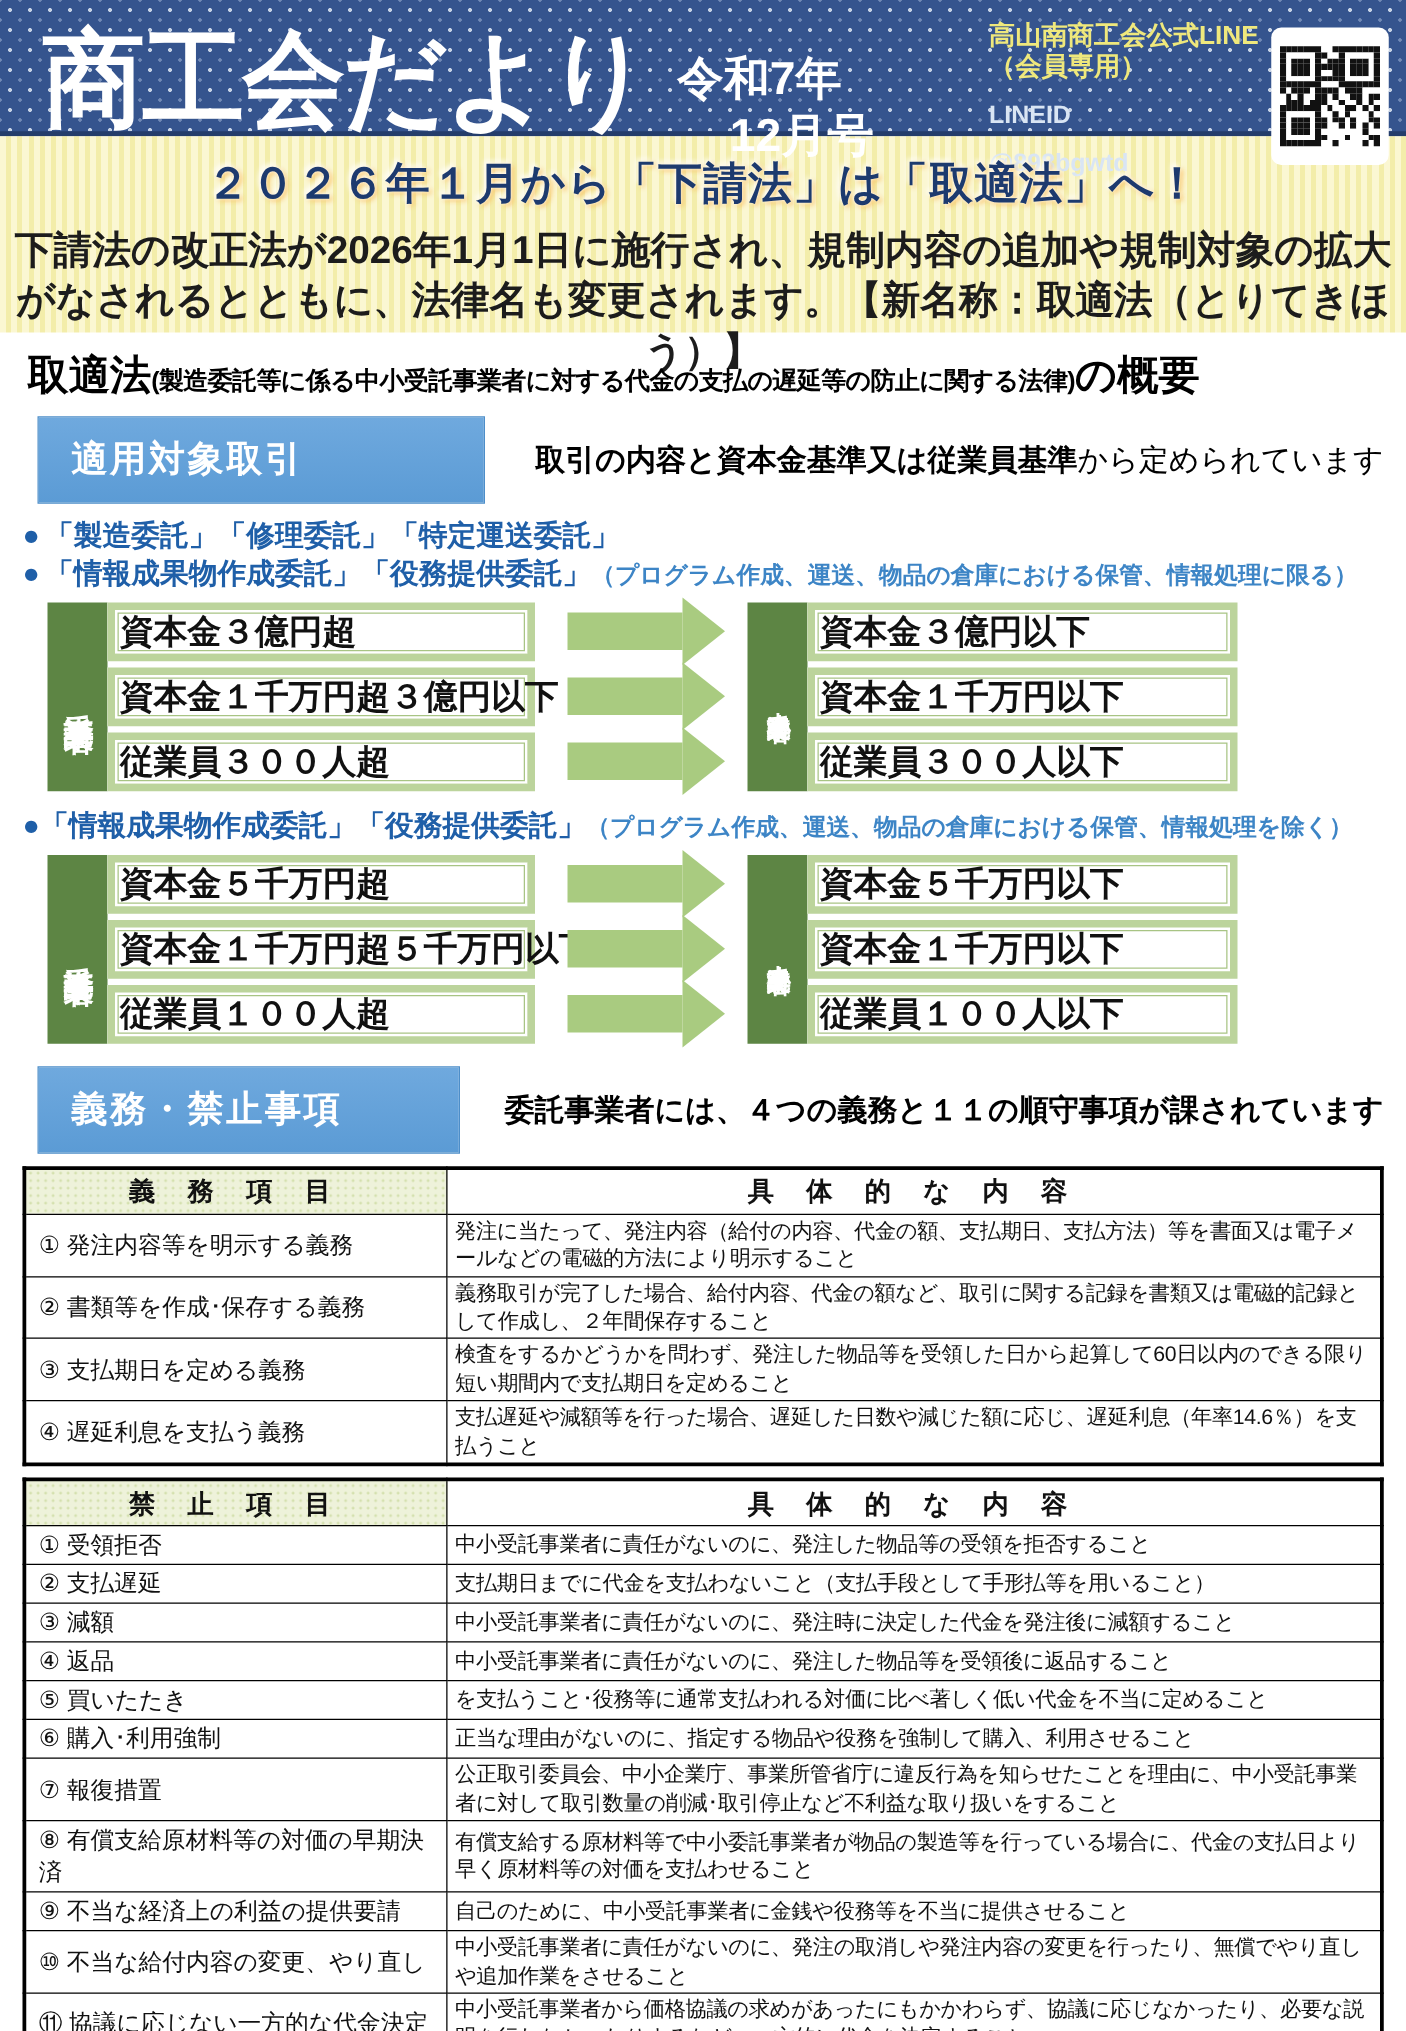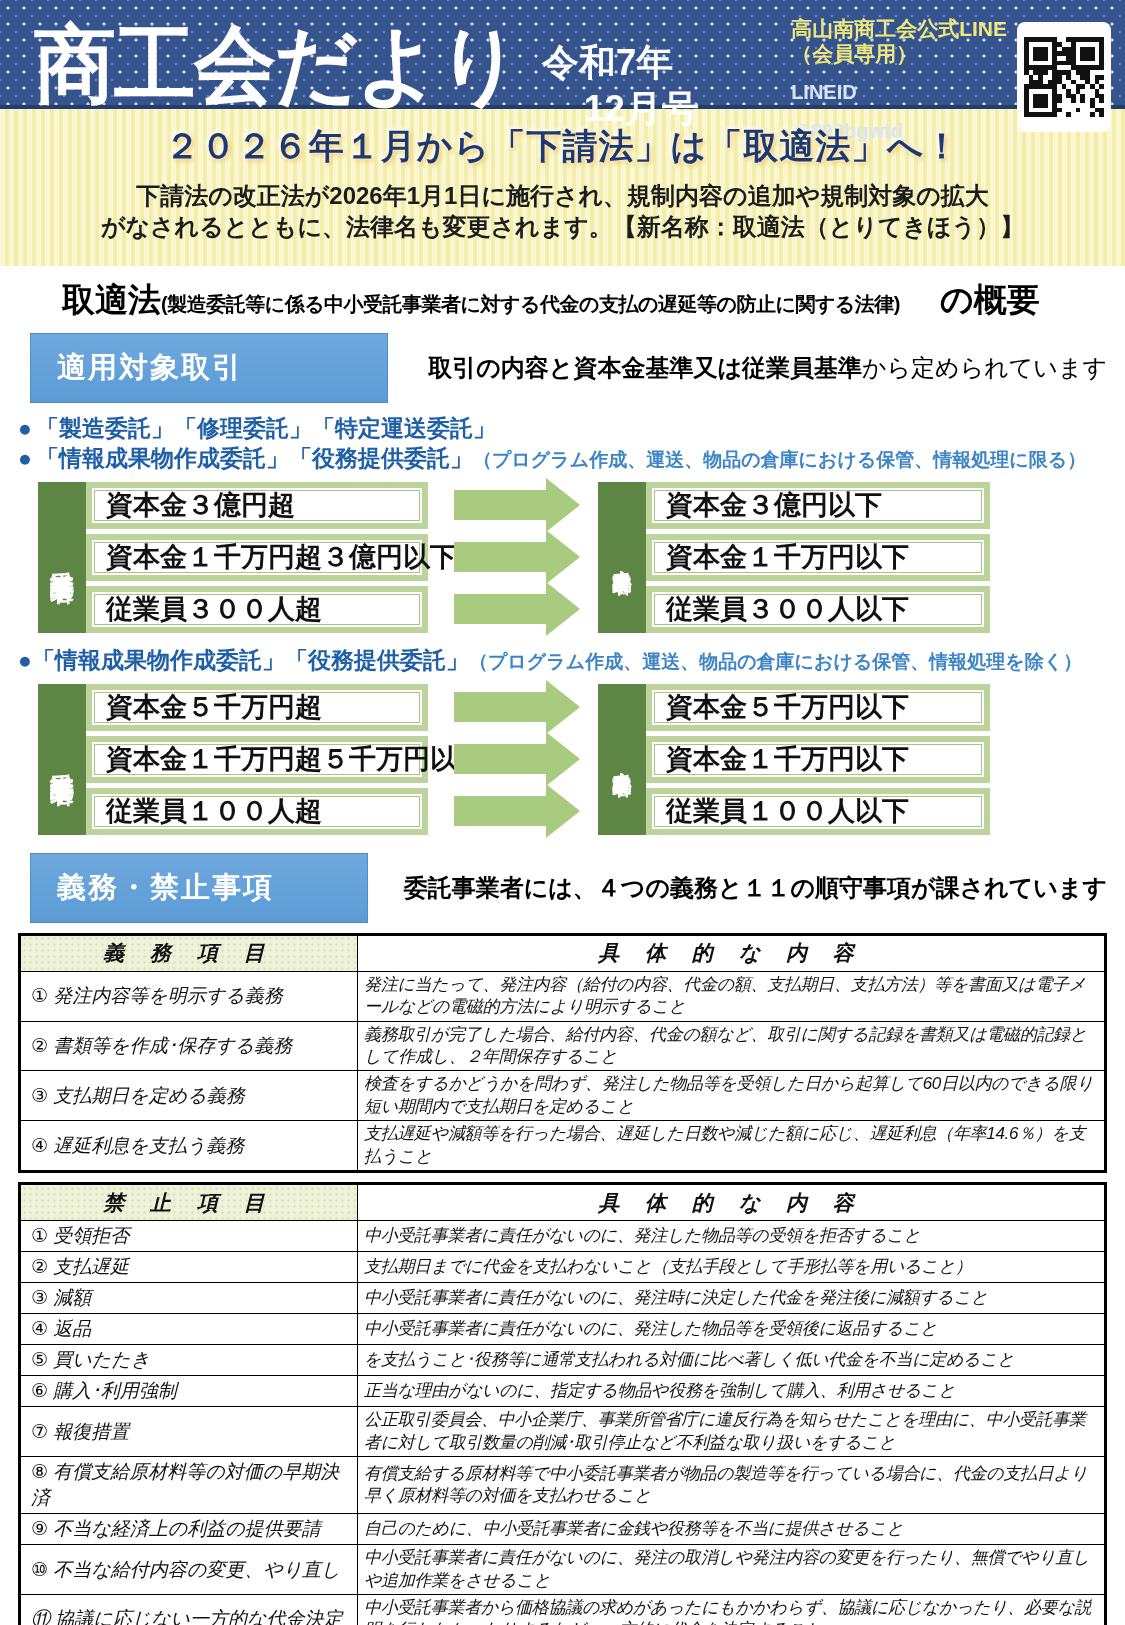--- a/index.html
+++ b/index.html
@@ -31,24 +31,24 @@
   
   .banner {
     height:157px; padding-top:14px;
     background:repeating-linear-gradient(90deg,#fbf7d2 0 5px,#f3edaa 5px 9px);
     text-align:center;
   }
   .banner-title {
     color:#1d3a6e; font-weight:900; font-size:35px; letter-spacing:1px;
     text-shadow:0 0 3px #fff, 2px 2px 4px rgba(250,190,90,.95), -2px -2px 4px rgba(255,255,255,.9);
   }
-  .banner-body { margin-top:10px; color:#1c1c1c; font-weight:600; font-size:24px; line-height:1.3; }
+  .banner-body { margin-top:10px; color:#1c1c1c; font-weight:600; font-size:31px; line-height:1.3; }
   
   .ov-head { margin:12px 18px 0 22px; display:flex; align-items:baseline; color:#000; white-space:nowrap; }
-  .ov-big { font-size:33px; font-weight:900;margin-left:40px; }
+  .ov-big { font-size:33px; font-weight:900; }
   .ov-paren { font-size:20px; font-weight:800; letter-spacing:-0.5px; }
   
   .sec-row { display:flex; align-items:center; margin:10px 18px 0 30px; }
   .sec-label {
     width:480px; height:70px; background:linear-gradient(#6fa9de,#5b9bd5);
     border:1px solid #4d8ec9; color:#fff; font-size:29px; font-weight:700;
     display:flex; align-items:center; padding-left:26px; letter-spacing:2px;
   }
   .sec-lead { margin-left:40px; font-size:24px; color:#000; white-space:nowrap; }
   .sec-lead b { font-weight:800; }
@@ -63,30 +63,30 @@
              grid-template-rows:repeat(3,47px); row-gap:5px; margin:8px 18px 0 38px; position:relative; }
   .vlabel {
     grid-row:1/4; background:#5d8544; color:#fff; writing-mode:vertical-rl;
     display:flex; align-items:center; justify-content:center; font-weight:700;
     letter-spacing:2px; font-size:24px; text-align:center;
   }
   .vlabel.small { font-size:19px; letter-spacing:1px; }
   .boxcol { display:contents; }
   .gbox {
     border:6px solid #bcd49c; background:#fff; box-shadow:inset 0 0 0 2px #fff, inset 0 0 0 3px #a8c484;
-    display:flex; align-items:center; padding-left:14px; font-size:27px; font-weight:600; color:#111; white-space:nowrap;
+    display:flex; align-items:center; padding-left:4px; font-size:27px; font-weight:600; color:#111; white-space:nowrap;
   }
   .gbox.left { grid-column:2; margin-right:8px; }
   .gbox.right { grid-column:5; }
   .arrowcell { grid-column:3; display:flex; align-items:center; justify-content:center; }
   .arrow { display:flex; align-items:center; }
   .arrow .bar { width:92px; height:30px; background:#a9cb80; }
   .arrow .tip { width:0; height:0; border-top:27px solid transparent; border-bottom:27px solid transparent; border-left:34px solid #a9cb80; }
   
-  .rules { border-collapse:collapse; width:1089px; margin:10px 0 0 18px; table-layout:fixed;font-style:italic; }
+  .rules { border-collapse:collapse; width:1089px; margin:10px 0 0 18px; table-layout:fixed; }
   .rules th,.rules td { border:1.6px solid #000; }
   .rules { border:3px solid #000; }
   .rules th { font-weight:600; font-size:21px; letter-spacing:10px; color:#111; height:37px; text-align:center; }
   .rules th.c1 { width:338px; background-color:#eef2da;
     background-image:radial-gradient(#d4e0ae 1px, transparent 1.3px); background-size:6px 6px; }
   .rules td.c1 { font-size:19px; color:#111; padding:2px 6px 2px 10px; }
   .rules td.c2 { font-size:17px; color:#111; padding:2px 6px; line-height:1.32; letter-spacing:-0.3px; }
 </style>
 </head>
 <body>

